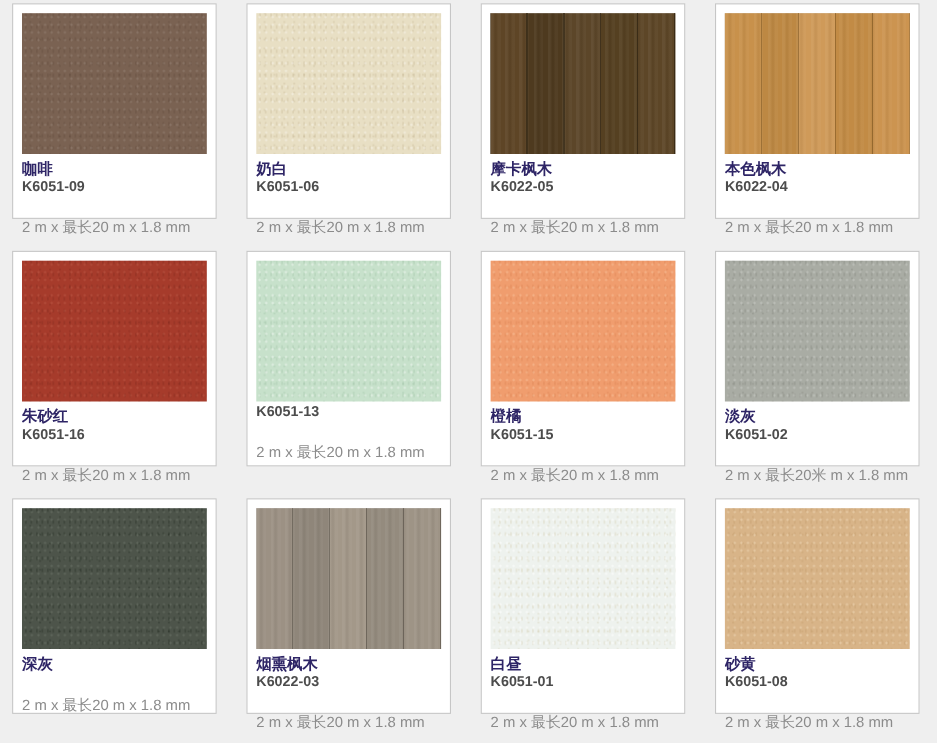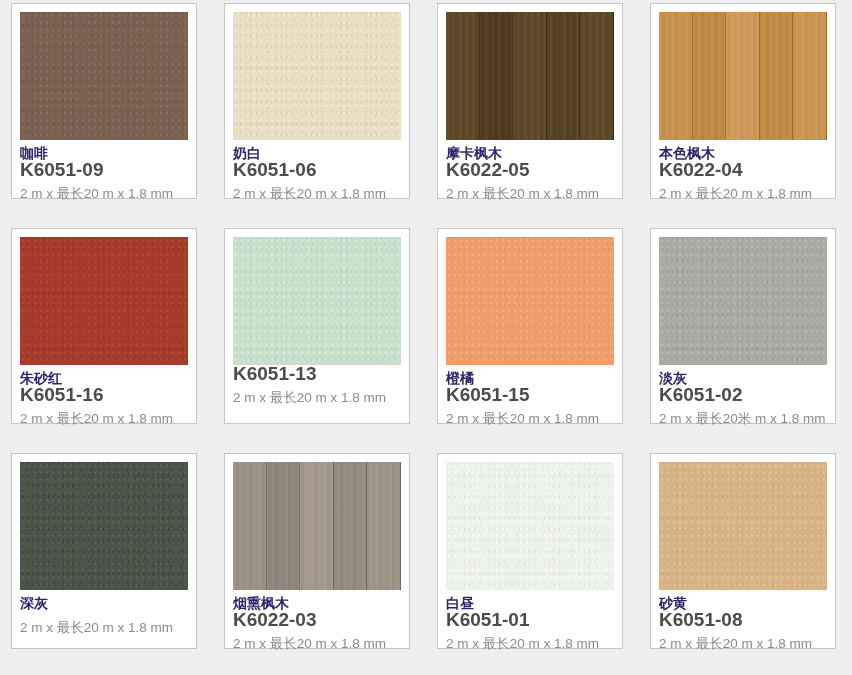--- a/index.html
+++ b/index.html
@@ -32,28 +32,28 @@
     margin-top: 6px;
     font-size: 14px;
     line-height: 15px;
     font-weight: bold;
     color: #2e2566;
     white-space: nowrap;
     overflow: hidden;
   }
   .pcode {
     margin-top: 1px;
-    font-size: 19px;
+    font-size: 13px;
     line-height: 15px;
     font-weight: 600;
     color: #4c4c4c;
     white-space: nowrap;
   }
   .pdims {
-    margin-top: 9px;
+    margin-top: 22px;
     font-size: 13.5px;
     line-height: 15px;
     color: #8b8b8b;
     white-space: nowrap;
     overflow: hidden;
   }
 </style>
 </head>
 <body>
 

